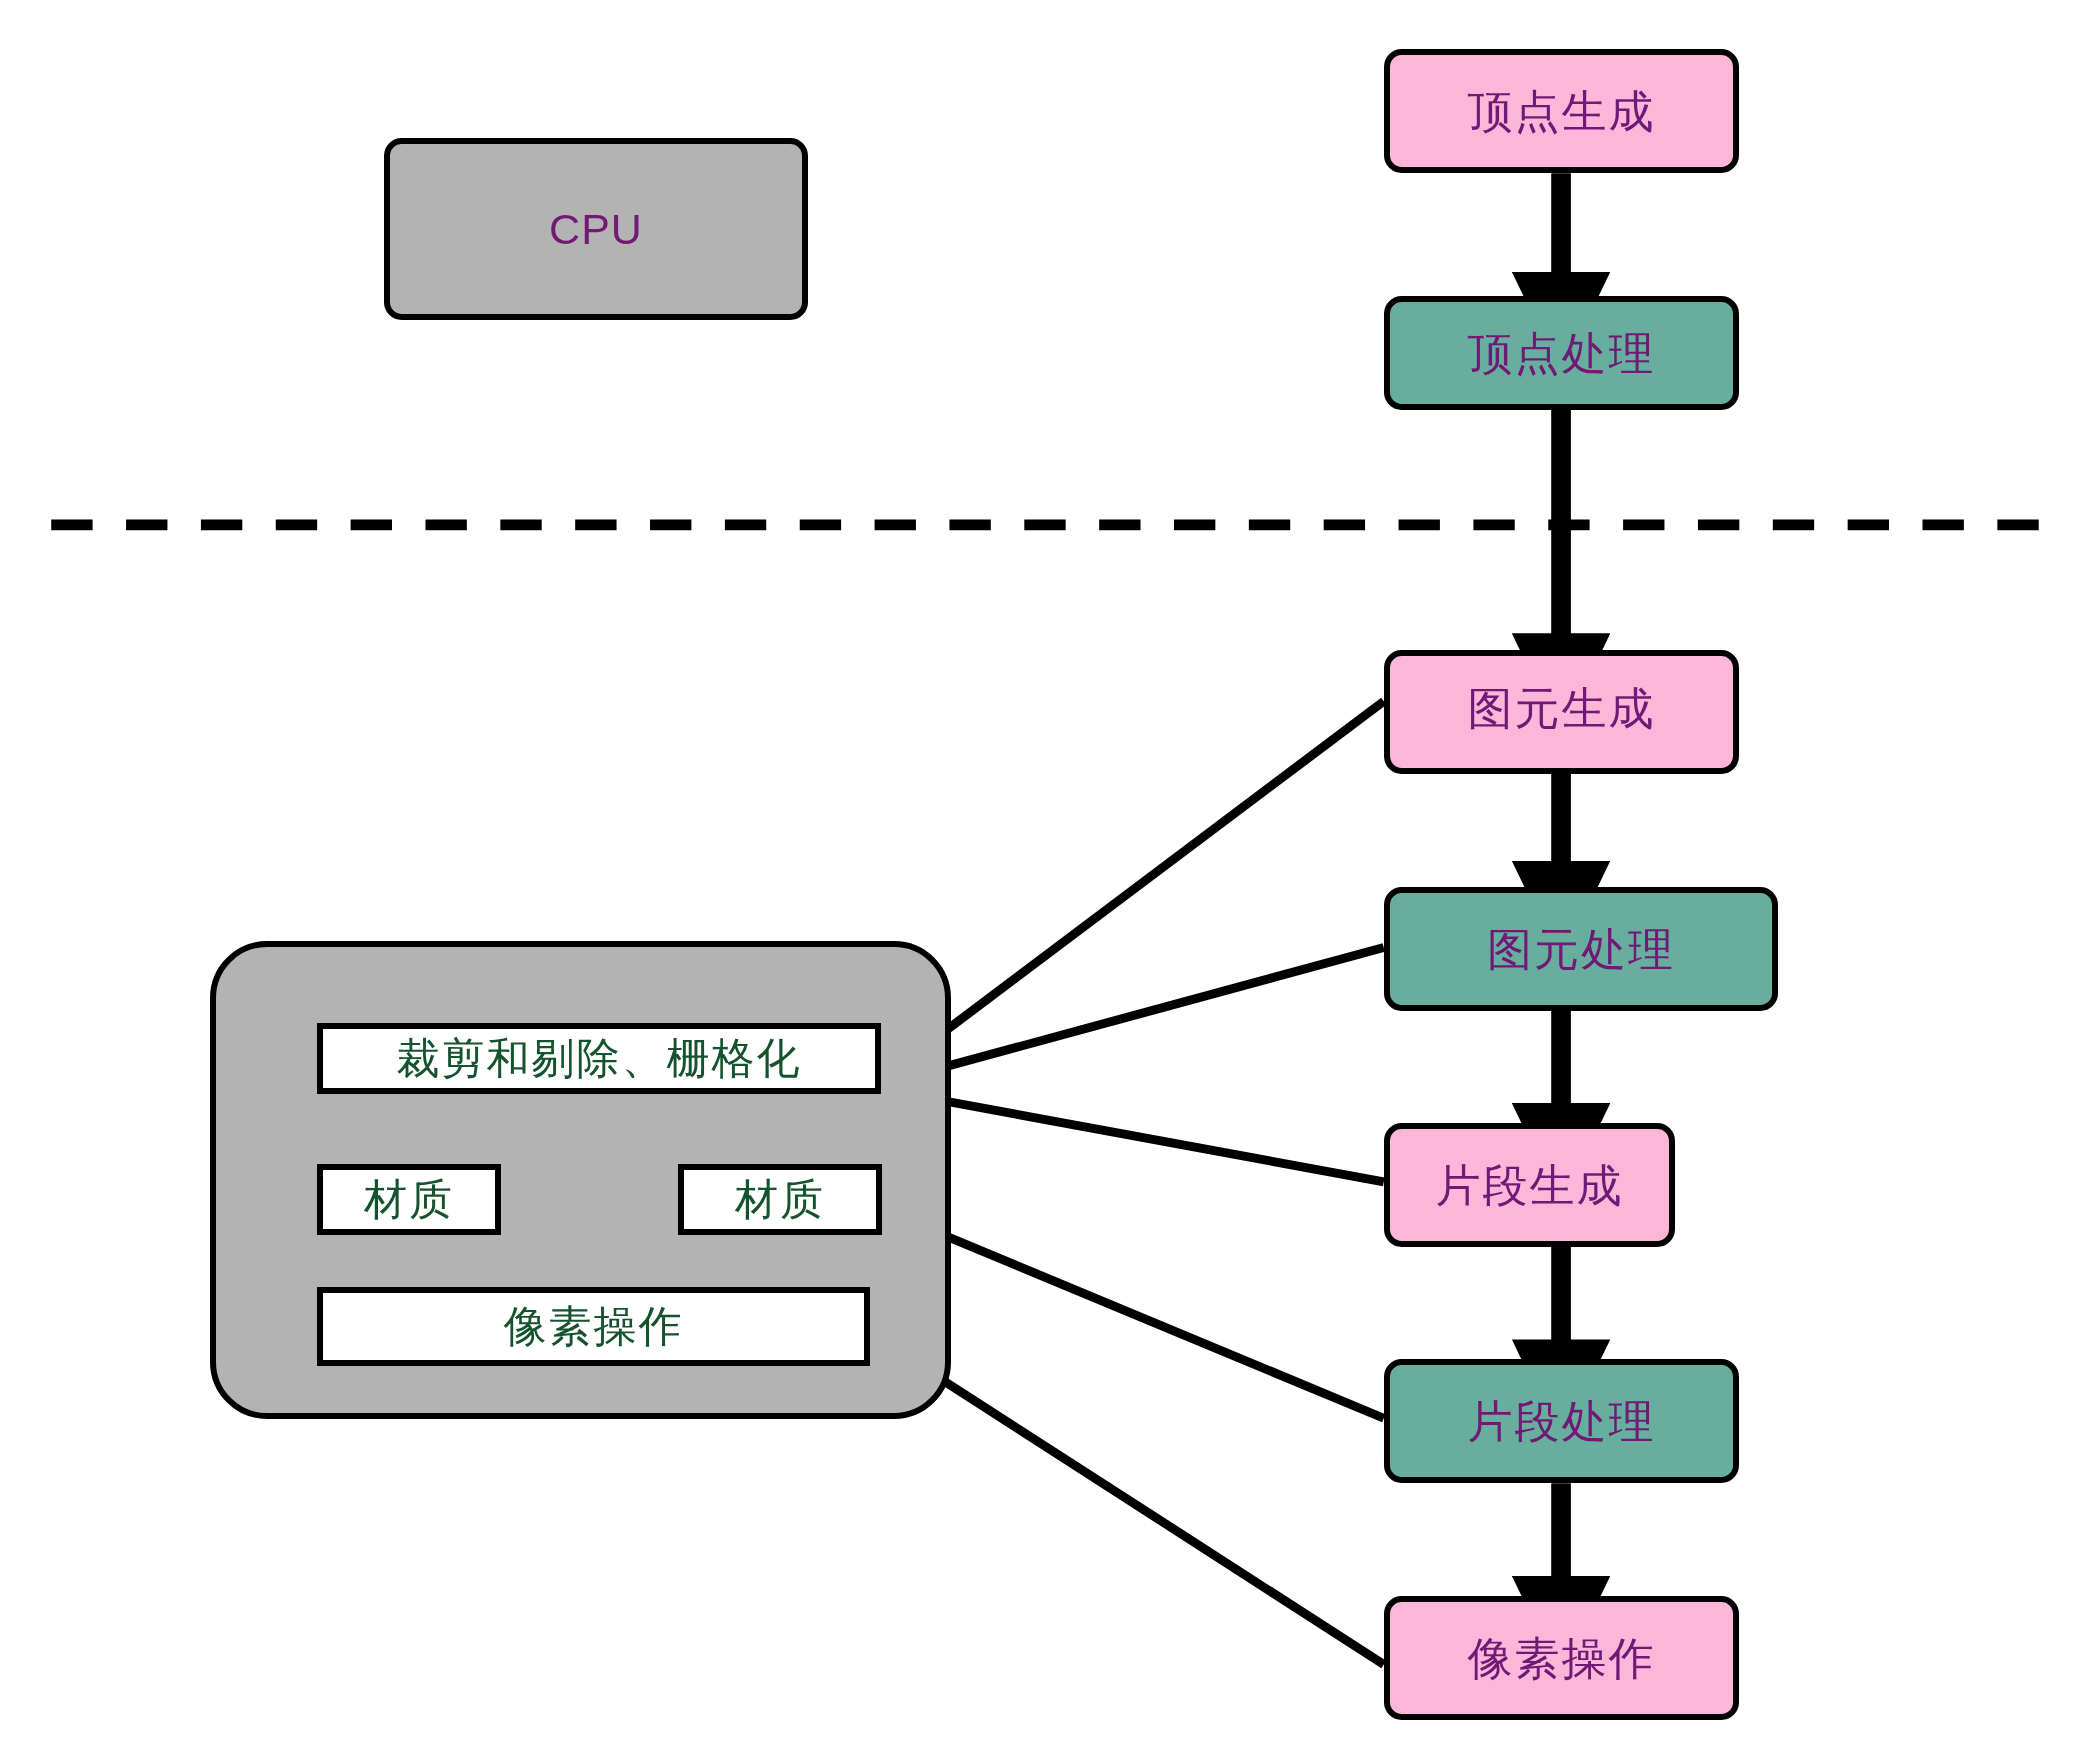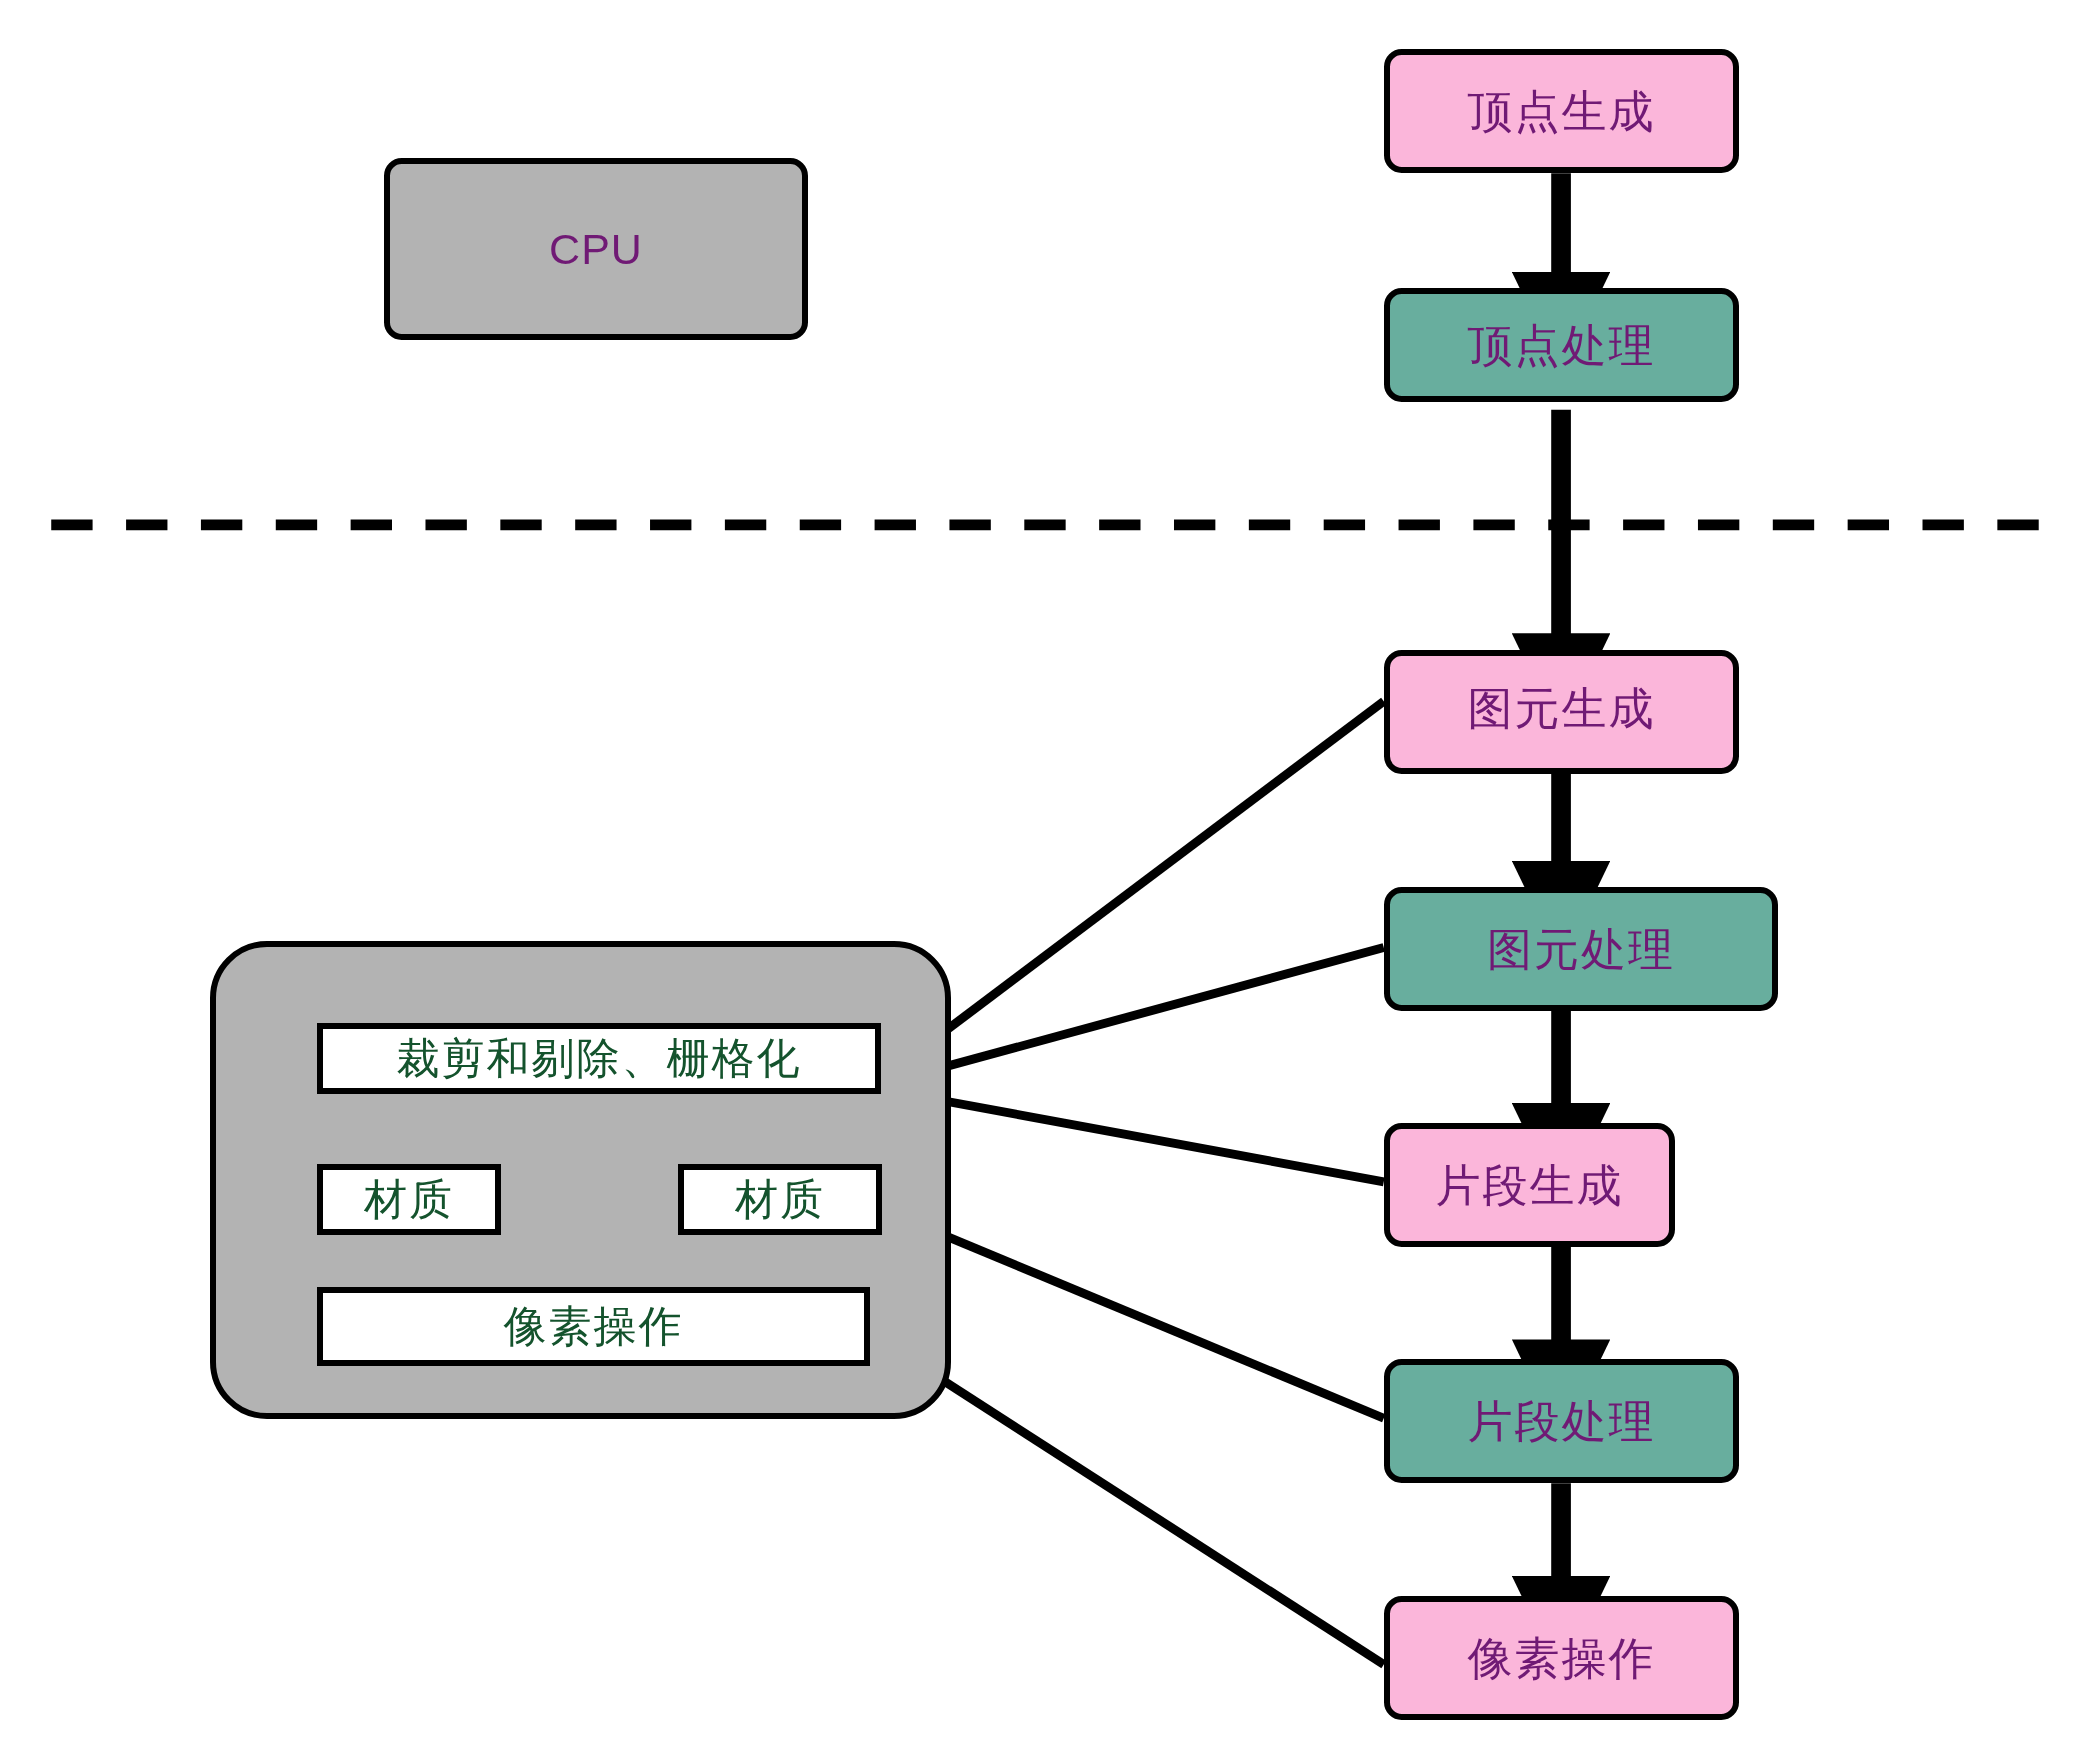--- a/index.html
+++ b/index.html
@@ -99,21 +99,21 @@
 
     <g stroke="#000000" stroke-width="9" fill="none" marker-end="url(#thinArrow)">
       <line x1="1405" y1="712" x2="905" y2="1088"></line>
       <line x1="1405" y1="962" x2="905" y2="1098"></line>
       <line x1="1405" y1="1200" x2="905" y2="1108"></line>
       <line x1="1405" y1="1440" x2="905" y2="1232"></line>
       <line x1="1405" y1="1690" x2="893" y2="1360"></line>
     </g>
   </svg>
 
-  <div class="node gray" style="left:384px; top:138px; width:424px; height:182px;margin-top:20px;">
+  <div class="node gray" style="left:384px; top:138px; width:424px; height:182px;">
     <span class="cpu-label">CPU</span>
   </div>
 
   <div class="group-gpu" style="left:210px; top:941px; width:741px; height:478px;"></div>
 
   <div class="subnode" style="left:317px; top:1023px; width:564px; height:71px;">
     <span>裁剪和剔除、栅格化</span>
   </div>
 
   <div class="subnode" style="left:317px; top:1164px; width:184px; height:71px;">
@@ -125,21 +125,21 @@
   </div>
 
   <div class="subnode" style="left:317px; top:1287px; width:553px; height:79px;">
     <span>像素操作</span>
   </div>
 
   <div class="node pink" style="left:1384px; top:49px; width:355px; height:124px;">
     <span>顶点生成</span>
   </div>
 
-  <div class="node green" style="left:1384px; top:288px; width:355px; height:114px;">
+  <div class="node green" style="left:1384px; top:296px; width:355px; height:114px;">
     <span>顶点处理</span>
   </div>
 
   <div class="node pink" style="left:1384px; top:650px; width:355px; height:124px;font-family:Liberation Mono, monospace;">
     <span>图元生成</span>
   </div>
 
   <div class="node green" style="left:1384px; top:887px; width:394px; height:124px;">
     <span>图元处理</span>
   </div>

